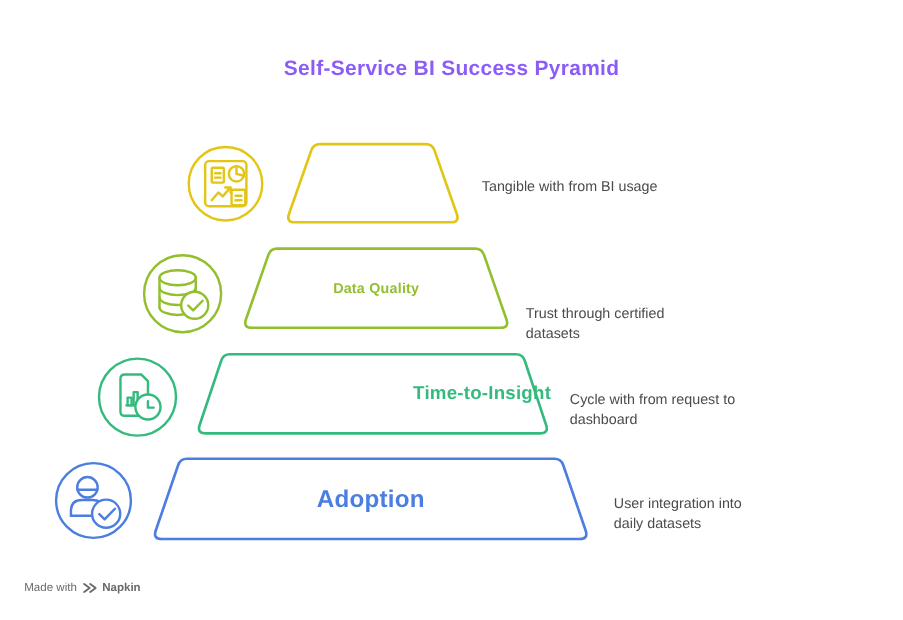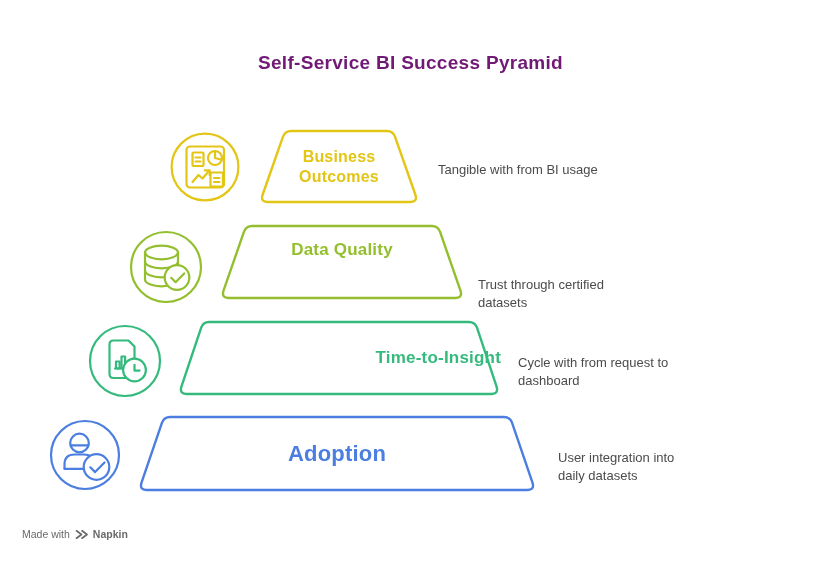--- a/index.html
+++ b/index.html
@@ -3,21 +3,21 @@
 <meta charset="utf-8">
 <style>
   html,body{margin:0;padding:0;background:#ffffff;}
   .canvas{
     position:relative;width:821px;height:564px;background:#ffffff;
     font-family:"Liberation Sans",sans-serif;overflow:hidden;
   }
   .abs{position:absolute;}
   .title{
     position:absolute;left:0;top:52px;width:821px;text-align:center;
-    font-size:19px;font-weight:700;letter-spacing:.3px;color:#701a75;
+    font-size:19px;font-weight:700;letter-spacing:.3px;color:#8b5cf6;
   }
   svg.shape,svg.icon{display:block;}
   svg.shape path{fill:none;stroke:currentColor;stroke-width:2.4;stroke-linejoin:round;stroke-linecap:round;}
   svg.icon path,svg.icon circle,svg.icon ellipse,svg.icon rect{
     fill:none;stroke:currentColor;stroke-width:2.2;stroke-linejoin:round;stroke-linecap:round;
   }
   .layer-label{
     position:absolute;display:flex;align-items:center;justify-content:center;
     text-align:center;font-weight:700;letter-spacing:.2px;line-height:20px;
   }
@@ -51,44 +51,41 @@
       <path d="M35.8 39.4 H40.7 V44.2"></path>
       <rect x="41.5" y="41.5" width="12.5" height="14" rx="1"></rect>
       <path d="M45 47 h5.5 M45 51 h5.5"></path>
     </svg>
   </div>
   <div class="abs c1" style="left:258px;top:129px;">
     <svg class="shape" width="162" height="75" viewBox="0 0 162 75">
       <path d="M10 73 L152 73 Q160 73 157.3 65.5 L137 7.7 Q135 2 129 2 L33 2 Q27 2 25 7.7 L4.7 65.5 Q2 73 10 73 Z"></path>
     </svg>
   </div>
-  <div class="layer-label c1" style="left:258px;top:129px;width:162px;height:75px;font-size:16px;">
-    <span style="width:110px;">Business Outcomes</span>
-  </div>
   <div class="desc" style="left:438px;top:161px;width:160px;">Tangible with from BI usage</div>
 
   <div class="abs c2" style="left:128px;top:229px;">
     <svg class="icon" width="76" height="76" viewBox="0 0 76 76">
       <circle cx="38" cy="38" r="35"></circle>
       <ellipse cx="33.5" cy="23.5" rx="16.5" ry="6.8"></ellipse>
       <path d="M17 23.5 V50.5"></path>
       <path d="M50 23.5 V36"></path>
       <path d="M17 32.5 A16.5 6.8 0 0 0 50 32.5"></path>
       <path d="M17 41.5 A16.5 6.8 0 0 0 50 41.5"></path>
       <path d="M17 50.5 A16.5 6.8 0 0 0 50 50.5"></path>
       <circle cx="49" cy="48.5" r="12.3" style="fill:#ffffff"></circle>
       <path d="M43.2 48.8 l4.4 4.4 l8.6 -8.8"></path>
     </svg>
   </div>
   <div class="abs c2" style="left:219px;top:224px;">
     <svg class="shape" width="246" height="76" viewBox="0 0 246 76">
       <path d="M10 74 L236 74 Q244 74 241.4 66.4 L221 7.7 Q219 2 213 2 L33 2 Q27 2 25 7.7 L4.6 66.4 Q2 74 10 74 Z"></path>
     </svg>
   </div>
-  <div class="layer-label c2" style="left:219px;top:220px;width:246px;height:60px;font-size:17px;">
+  <div class="layer-label c2" style="left:219px;top:232px;width:246px;height:60px;font-size:13px;">
     <span>Data Quality</span>
   </div>
   <div class="desc" style="left:478px;top:276px;width:162px;">Trust through certified datasets</div>
 
   <div class="abs c3" style="left:87px;top:323px;">
     <svg class="icon" width="76" height="76" viewBox="0 0 76 76">
       <circle cx="38" cy="38" r="35"></circle>
       <path d="M41.5 17.5 H26.5 Q22.5 17.5 22.5 21.5 V51 Q22.5 55 26.5 55 H43.5 Q47.5 55 47.5 51 V23.5 Z"></path>
       <path d="M28 45.5 H40"></path>
       <rect x="29" y="38.5" width="3.6" height="7"></rect>

